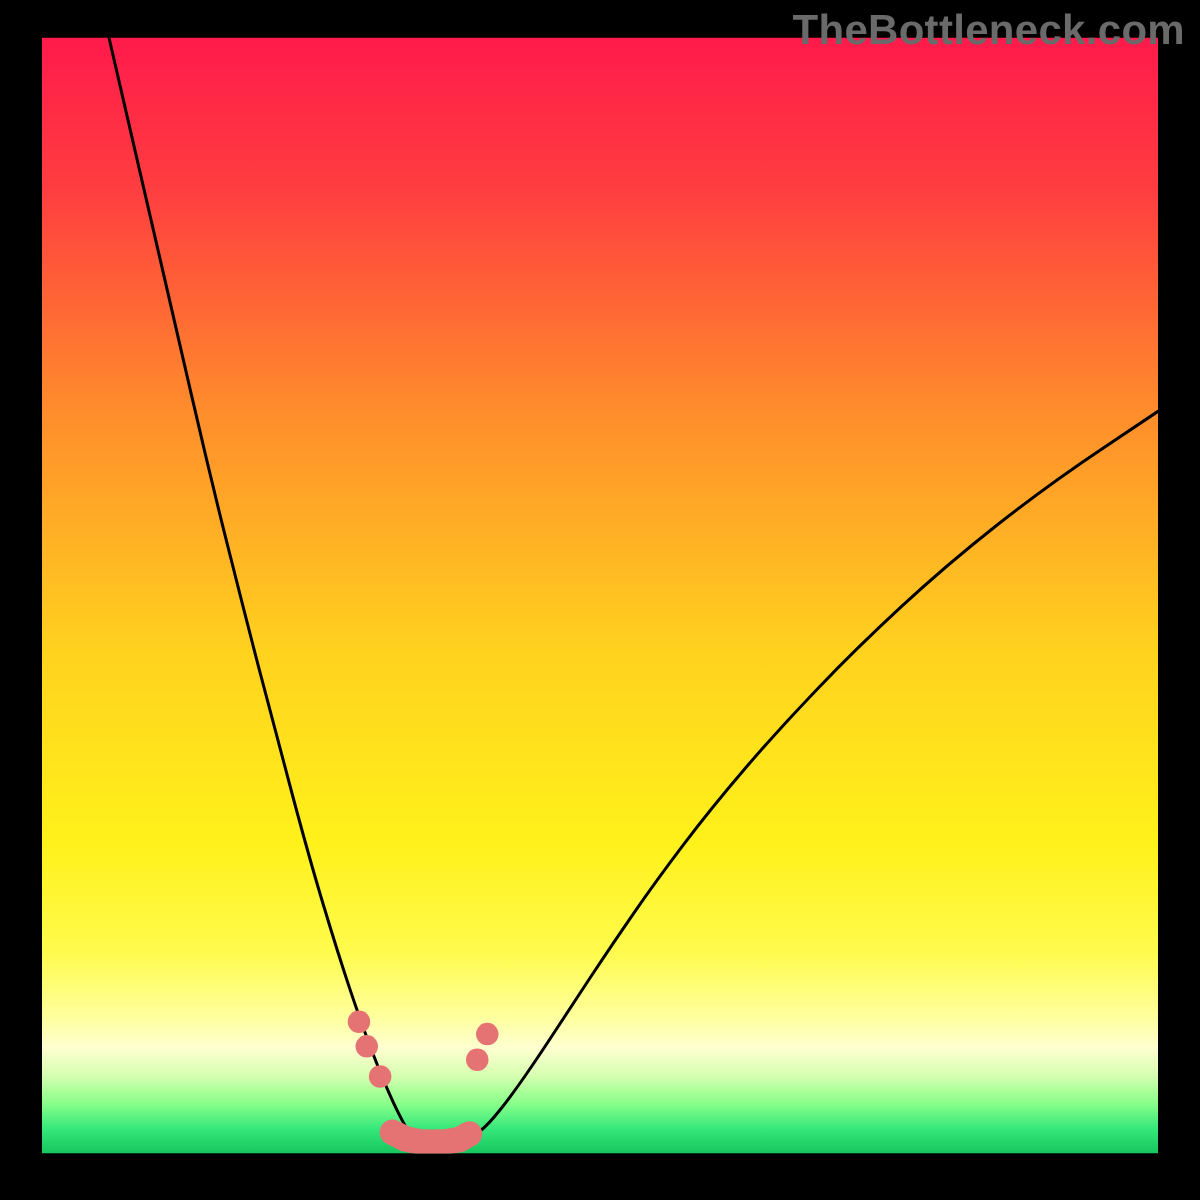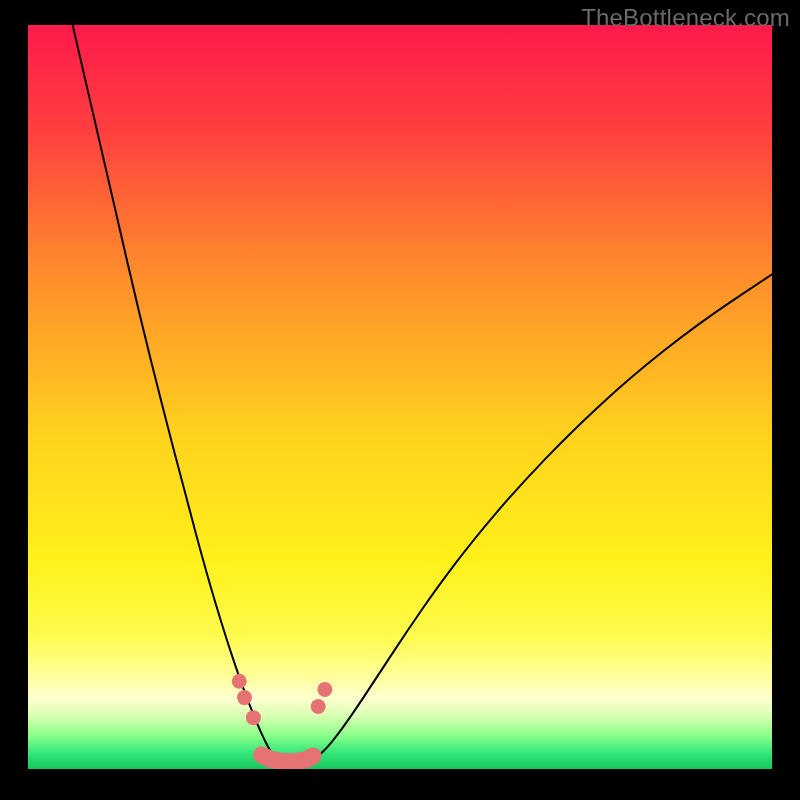--- a/index.html
+++ b/index.html
@@ -24,22 +24,22 @@
     left: 0;
     top: 0;
     width: 744px;
     height: 744px;
   }
   .watermark {
     position: absolute;
     top: 4px;
     right: 10px;
     color: #6a6a6a;
-    font-size: 24px;
-    font-weight: 400;
+    font-size: 28px;
+    font-weight: 700;
     letter-spacing: 0.2px;
   }
 </style>
 </head>
 <body>
 
 <div class="frame">
   <svg class="plot" viewBox="0 0 744 744" preserveAspectRatio="none">
     <defs>
       <linearGradient id="bg-grad" x1="0" y1="0" x2="0" y2="1">

